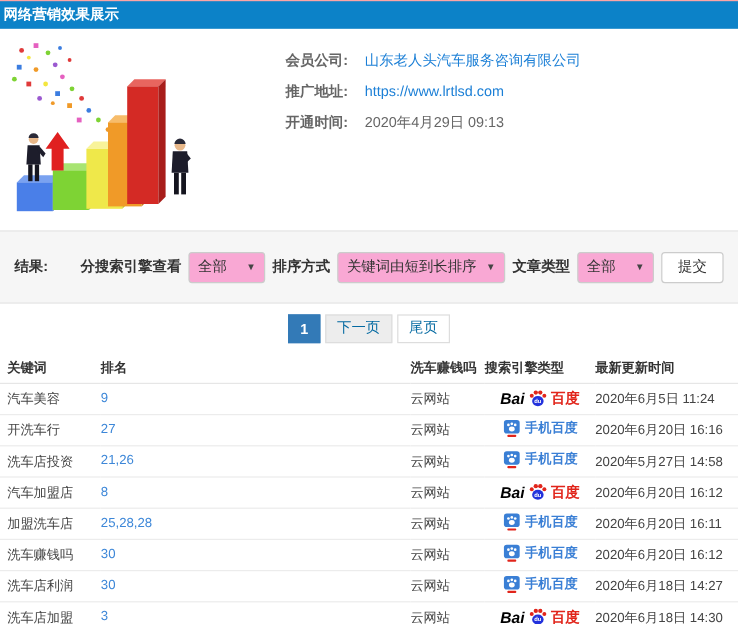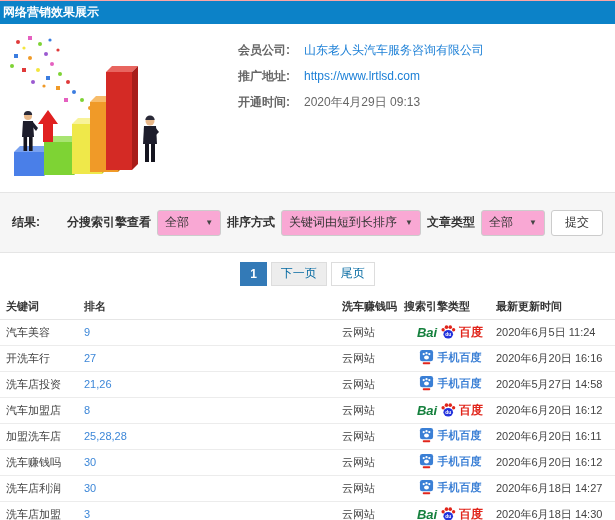--- a/index.html
+++ b/index.html
@@ -45,21 +45,21 @@
   .page-btn.next { background:#ededed; }
 
   
   table { width:100%; border-collapse:collapse; font-size:11px; table-layout:fixed; }
   th { text-align:left; font-weight:bold; color:#333; height:25px; border-bottom:1px solid #e6e6e6; }
   td { height:26px; border-bottom:1px solid #ececec; color:#444; }
   th:first-child, td:first-child { padding-left:6px; }
   .rank-link { color:#3d87d8; text-decoration:none; cursor:pointer; }
   .engine-cell { text-align:center; }
   .baidu-logo { display:inline-flex; align-items:center; line-height:1; }
-  .baidu-logo .bai { color:#15803d; font-weight:bold; font-size:13px; font-style:italic; }
+  .baidu-logo .bai { color:#000000; font-weight:bold; font-size:13px; font-style:italic; }
   .baidu-logo .du  { color:#e1251b; font-weight:bold; font-size:12px; }
   .mobile-baidu { display:inline-flex; align-items:center; gap:4px; color:#3a7fd5; font-size:11px;font-weight:bold; }
 </style>
 </head>
 <body>
 
 <div class="page">
 
   <div class="topbar">
     <span>网络营销效果展示</span>

